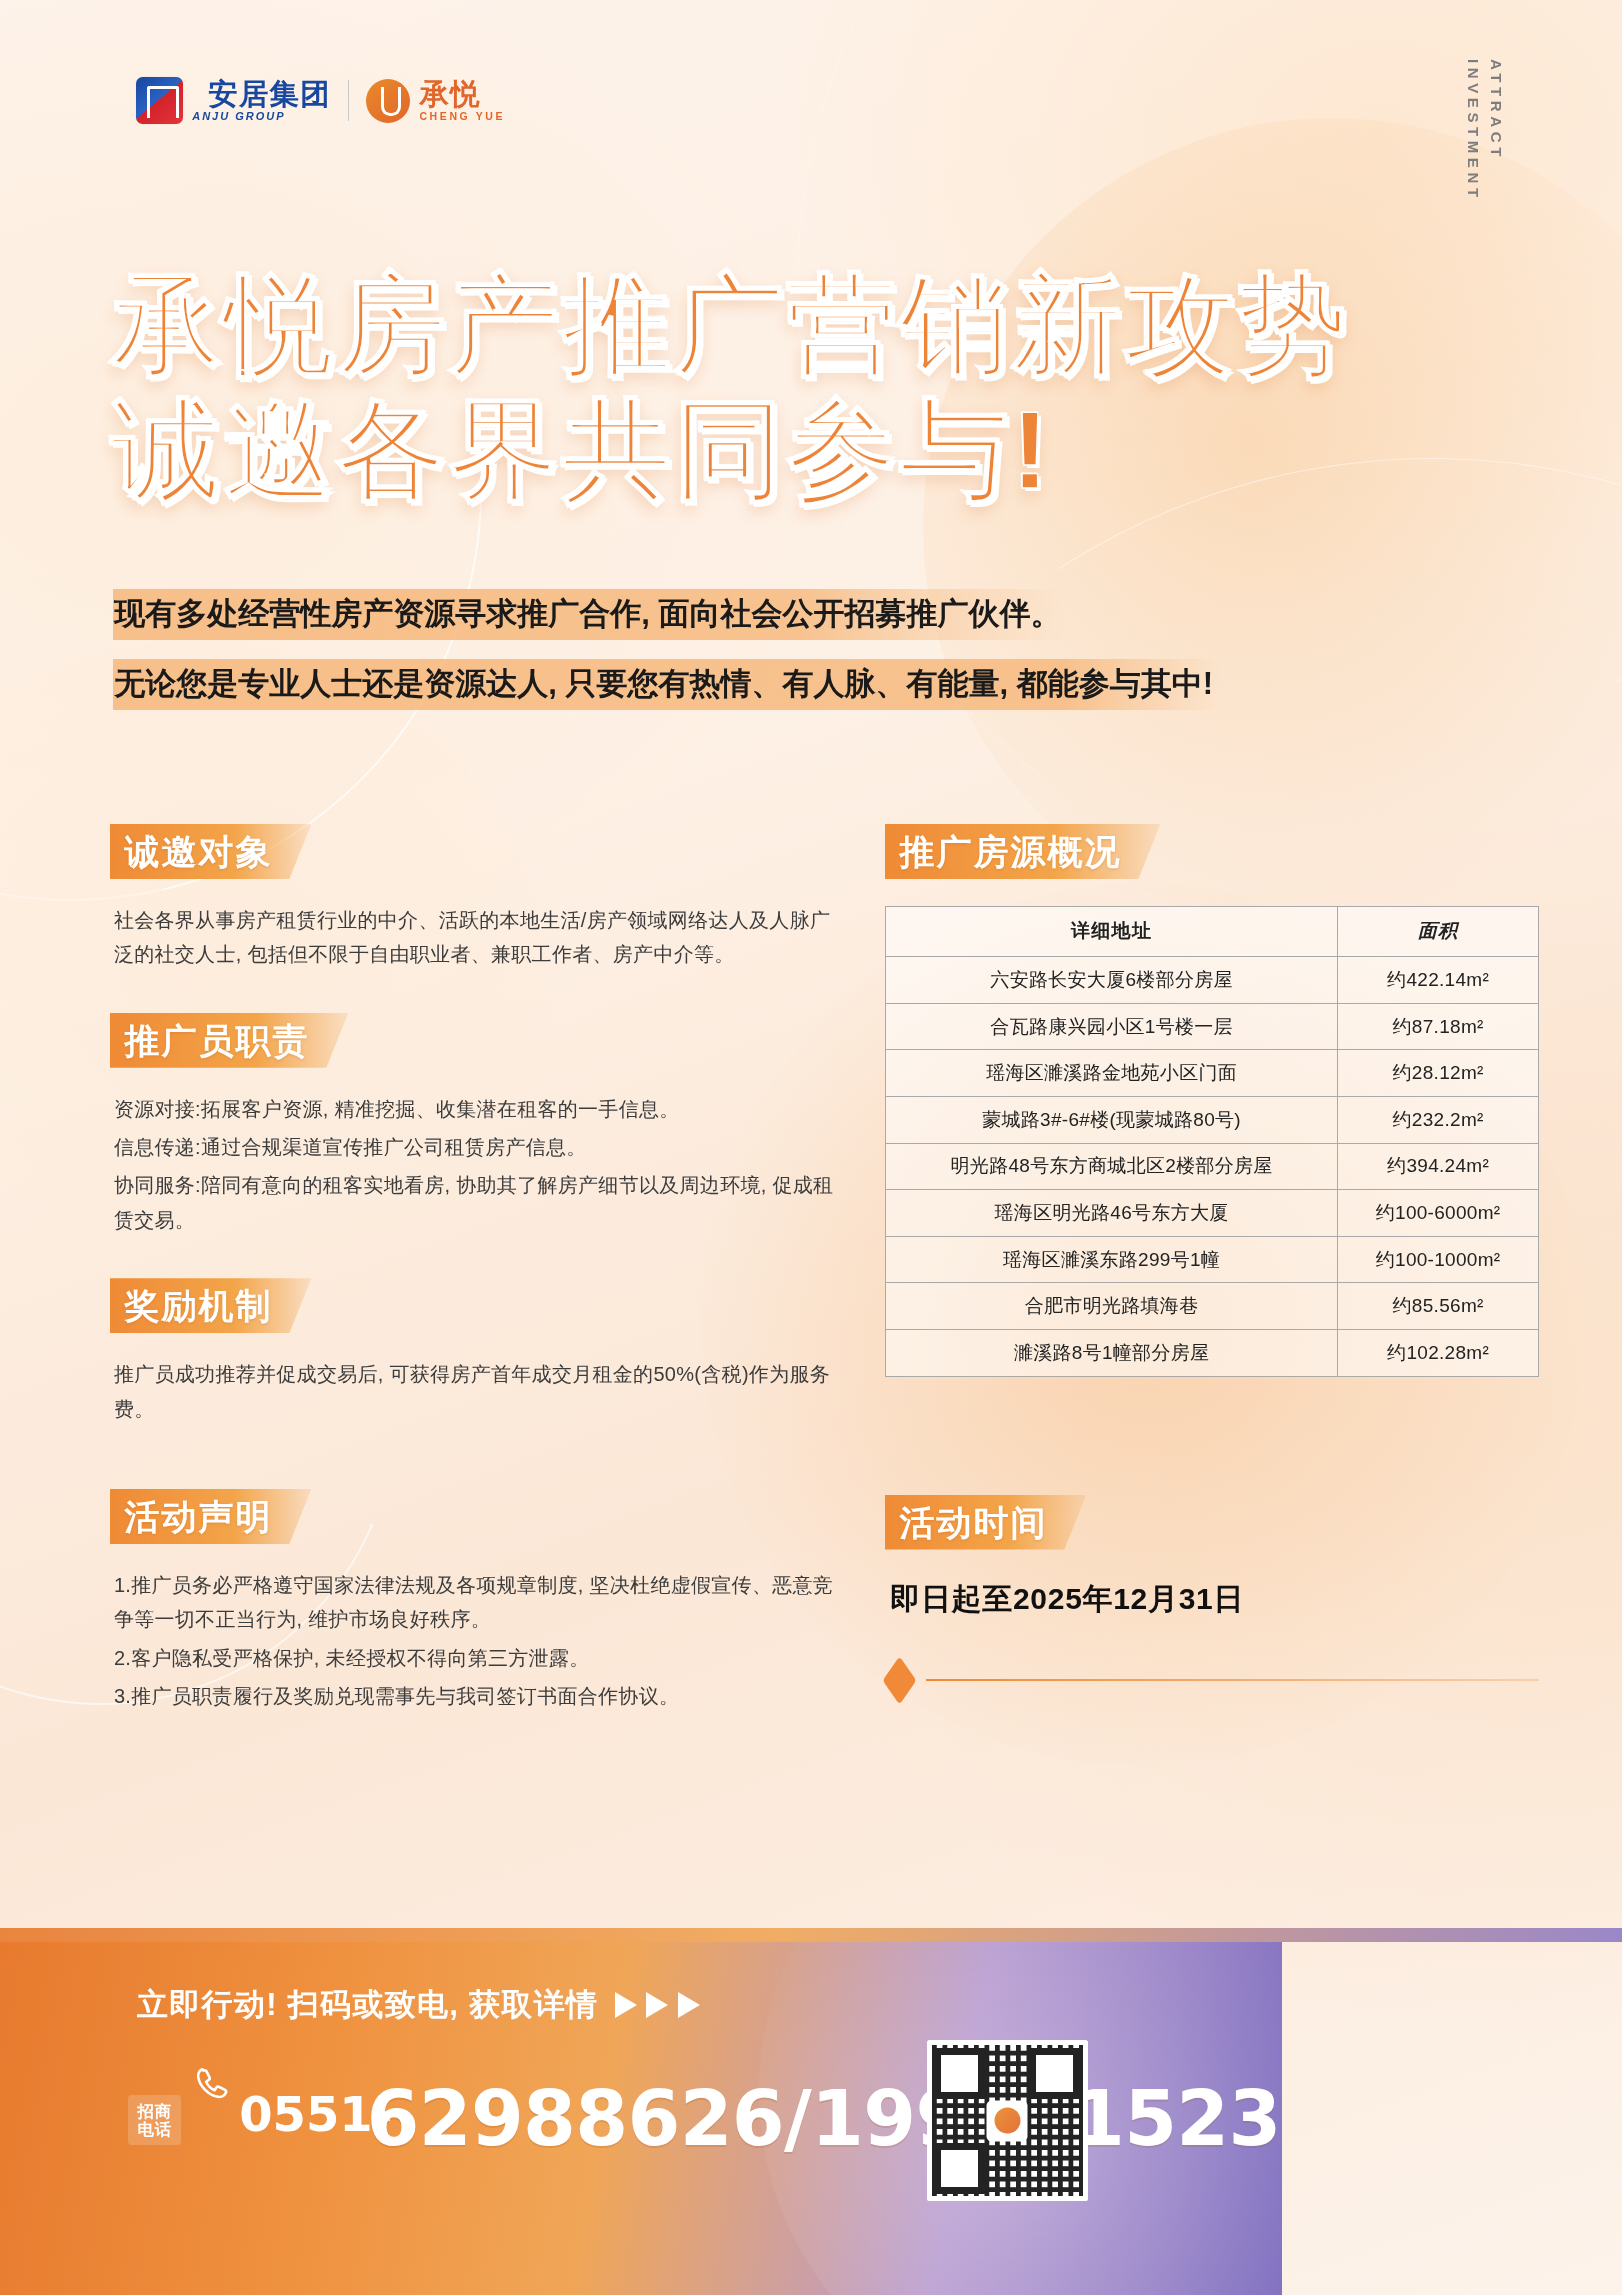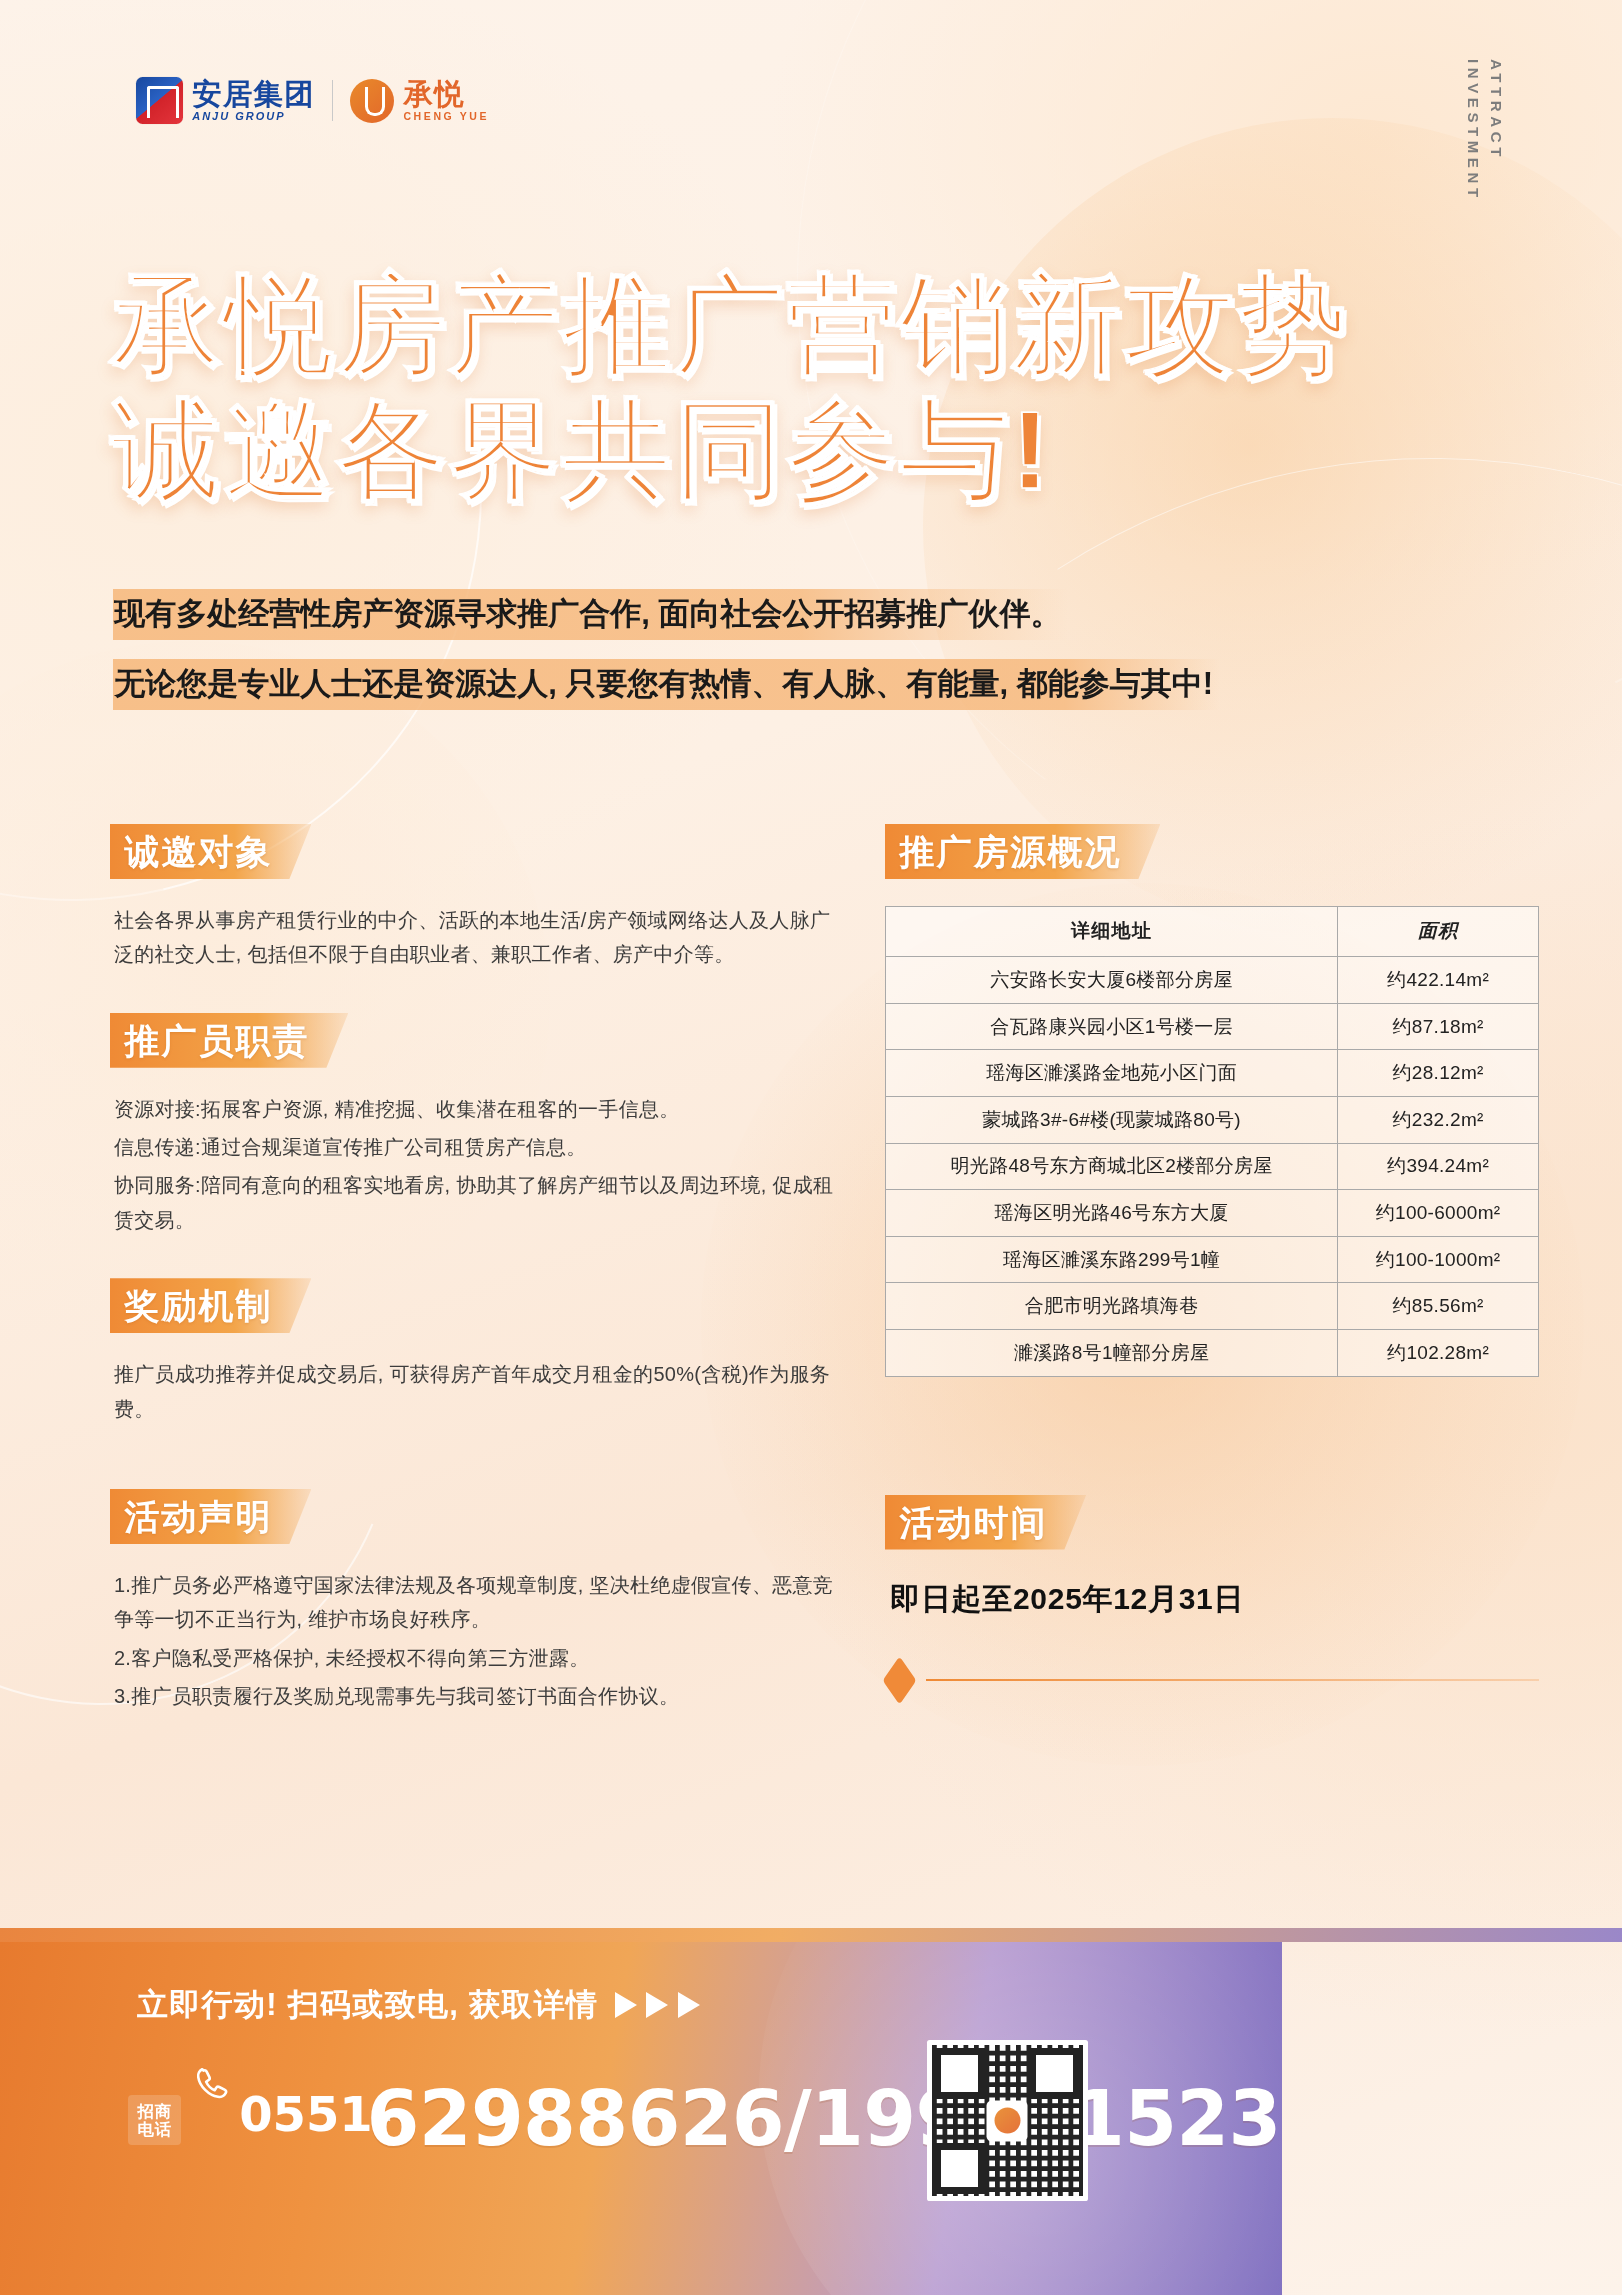--- a/index.html
+++ b/index.html
@@ -76,20 +76,21 @@
     border: 3.9px solid #ffffff;
     border-radius: 2.6px 2.6px 0 0;
     border-bottom: none;
   }
   .logo-anju-text .cn {
     font-size: 29.4px;
     font-weight: 700;
     color: #17479e;
     letter-spacing: 1.3px;
     line-height: 1.05;
+    margin-left: 16px;
   }
   .logo-anju-text .en {
     font-size: 11px;
     color: #17479e;
     letter-spacing: 2px;
     font-weight: 700;
     font-style: italic;
   }
   .logo-div {
     width: 1.3px; height: 41px;

